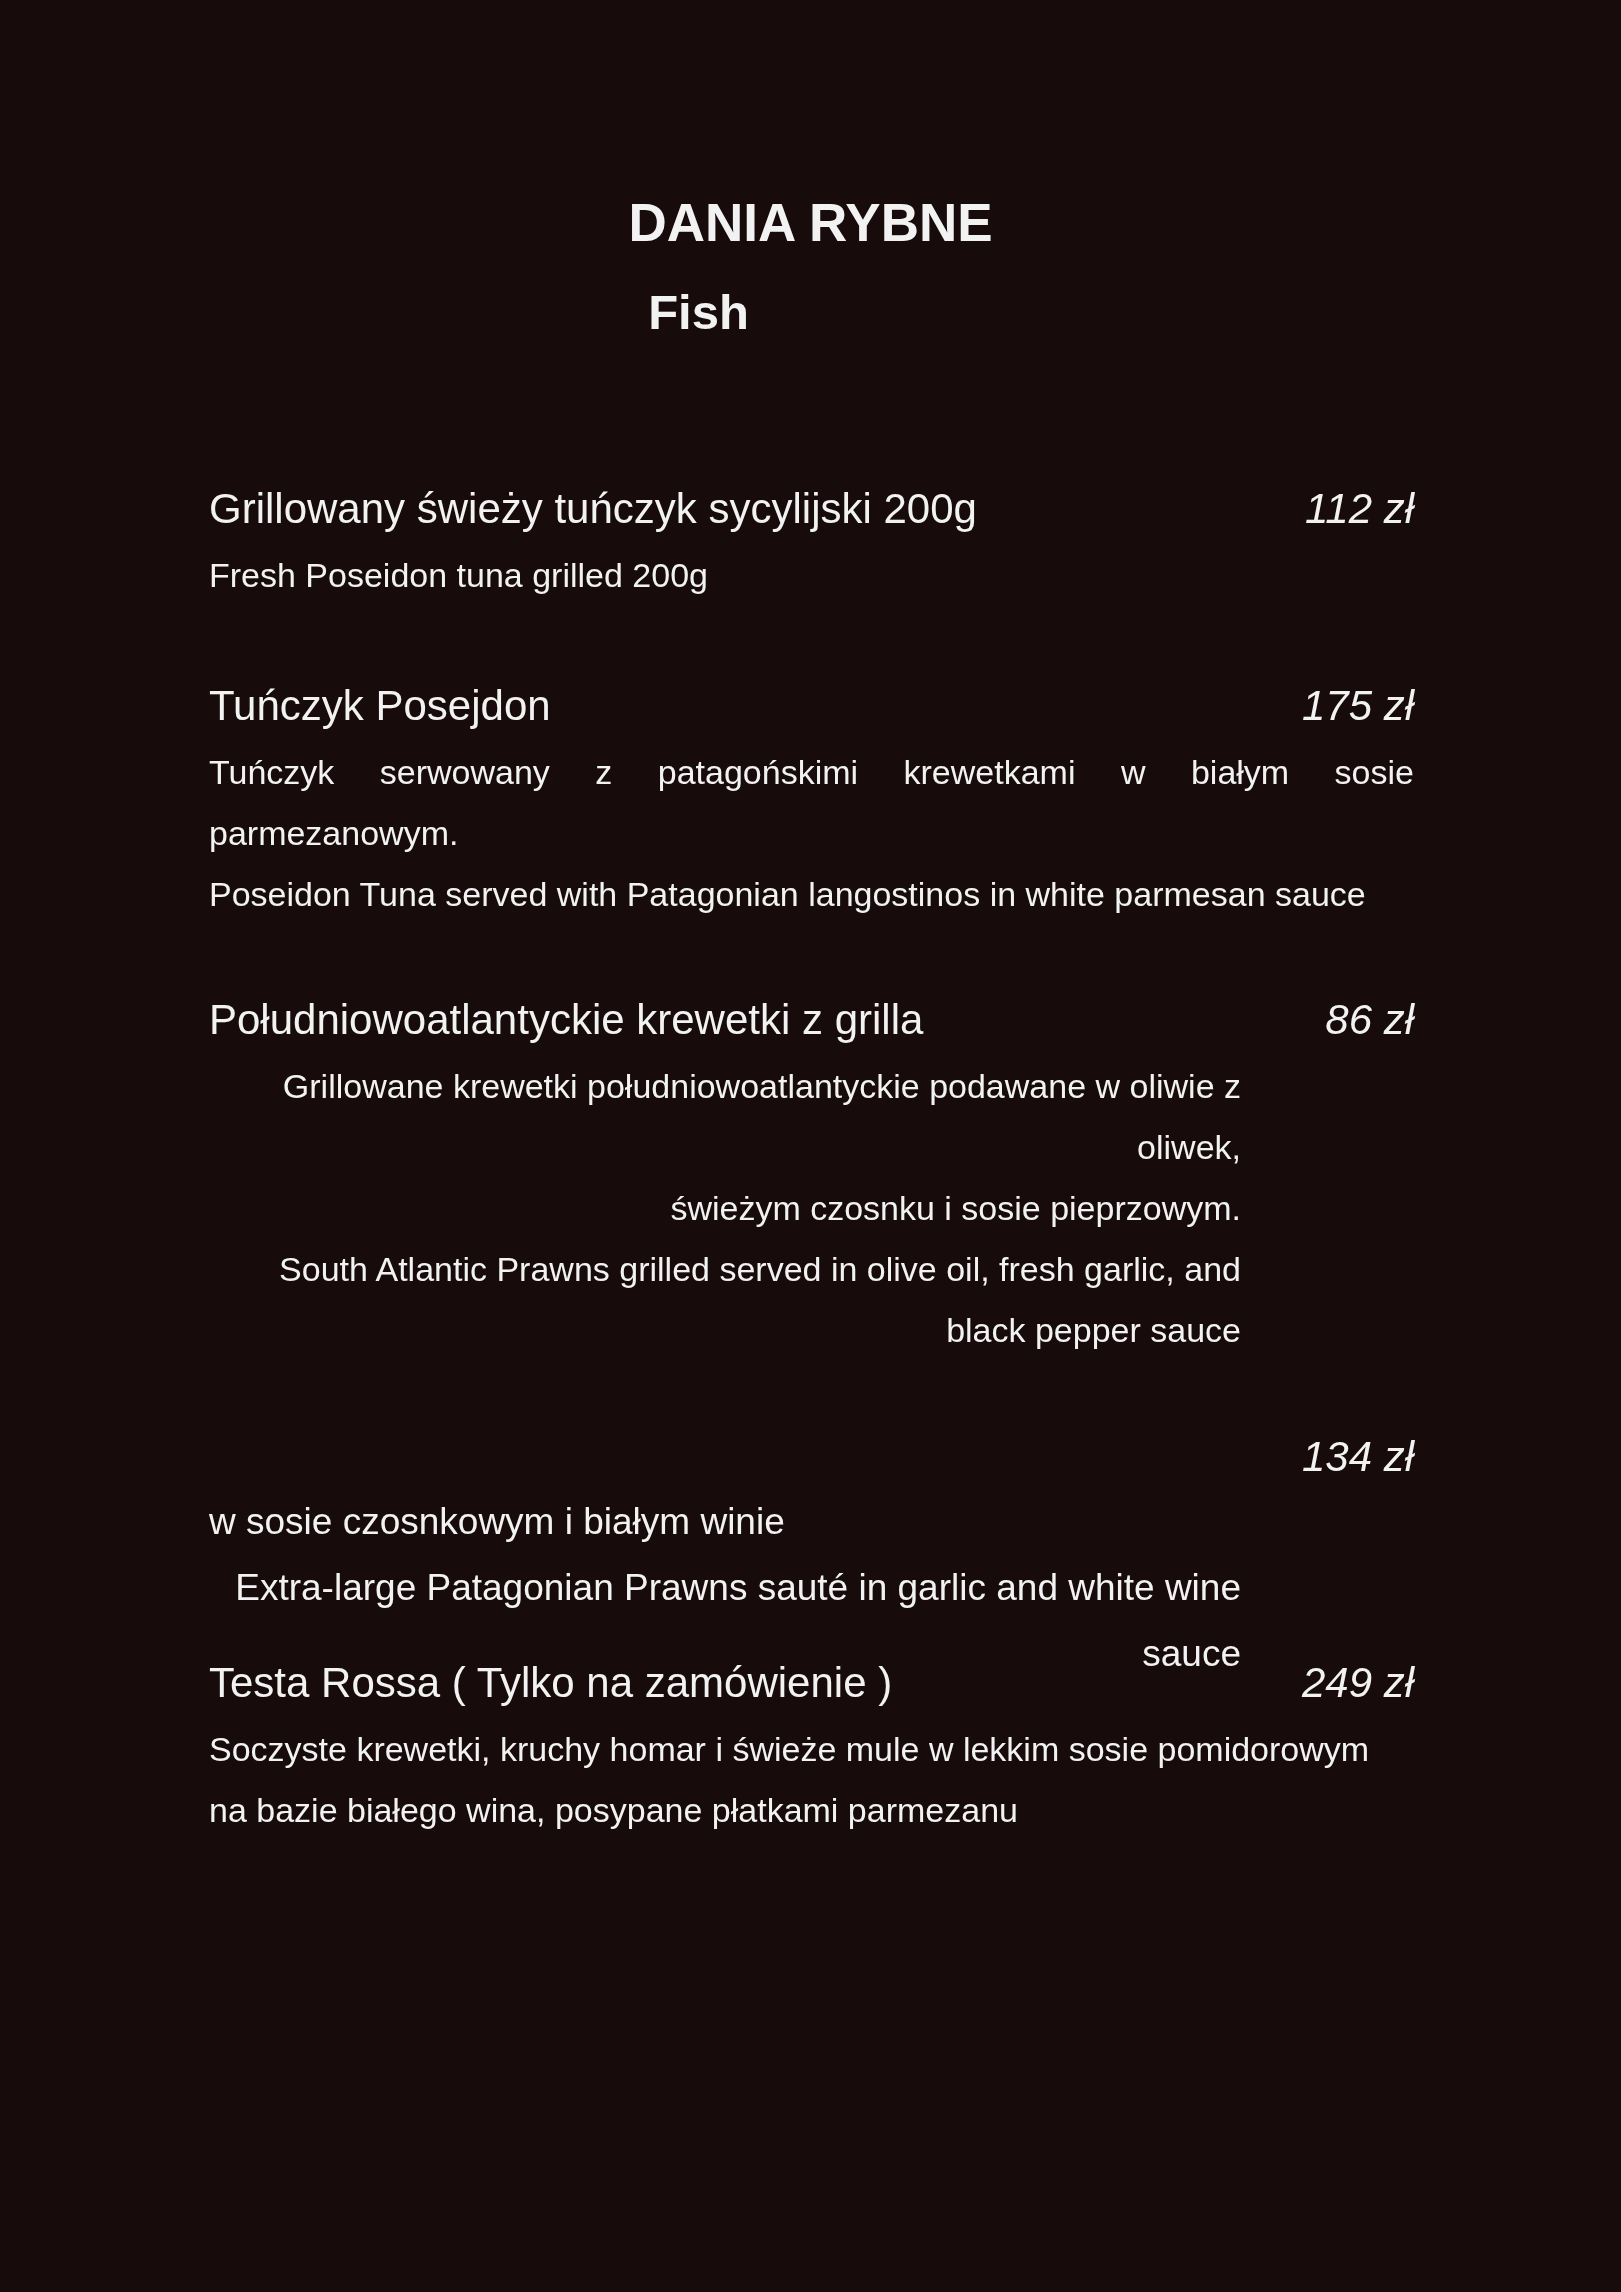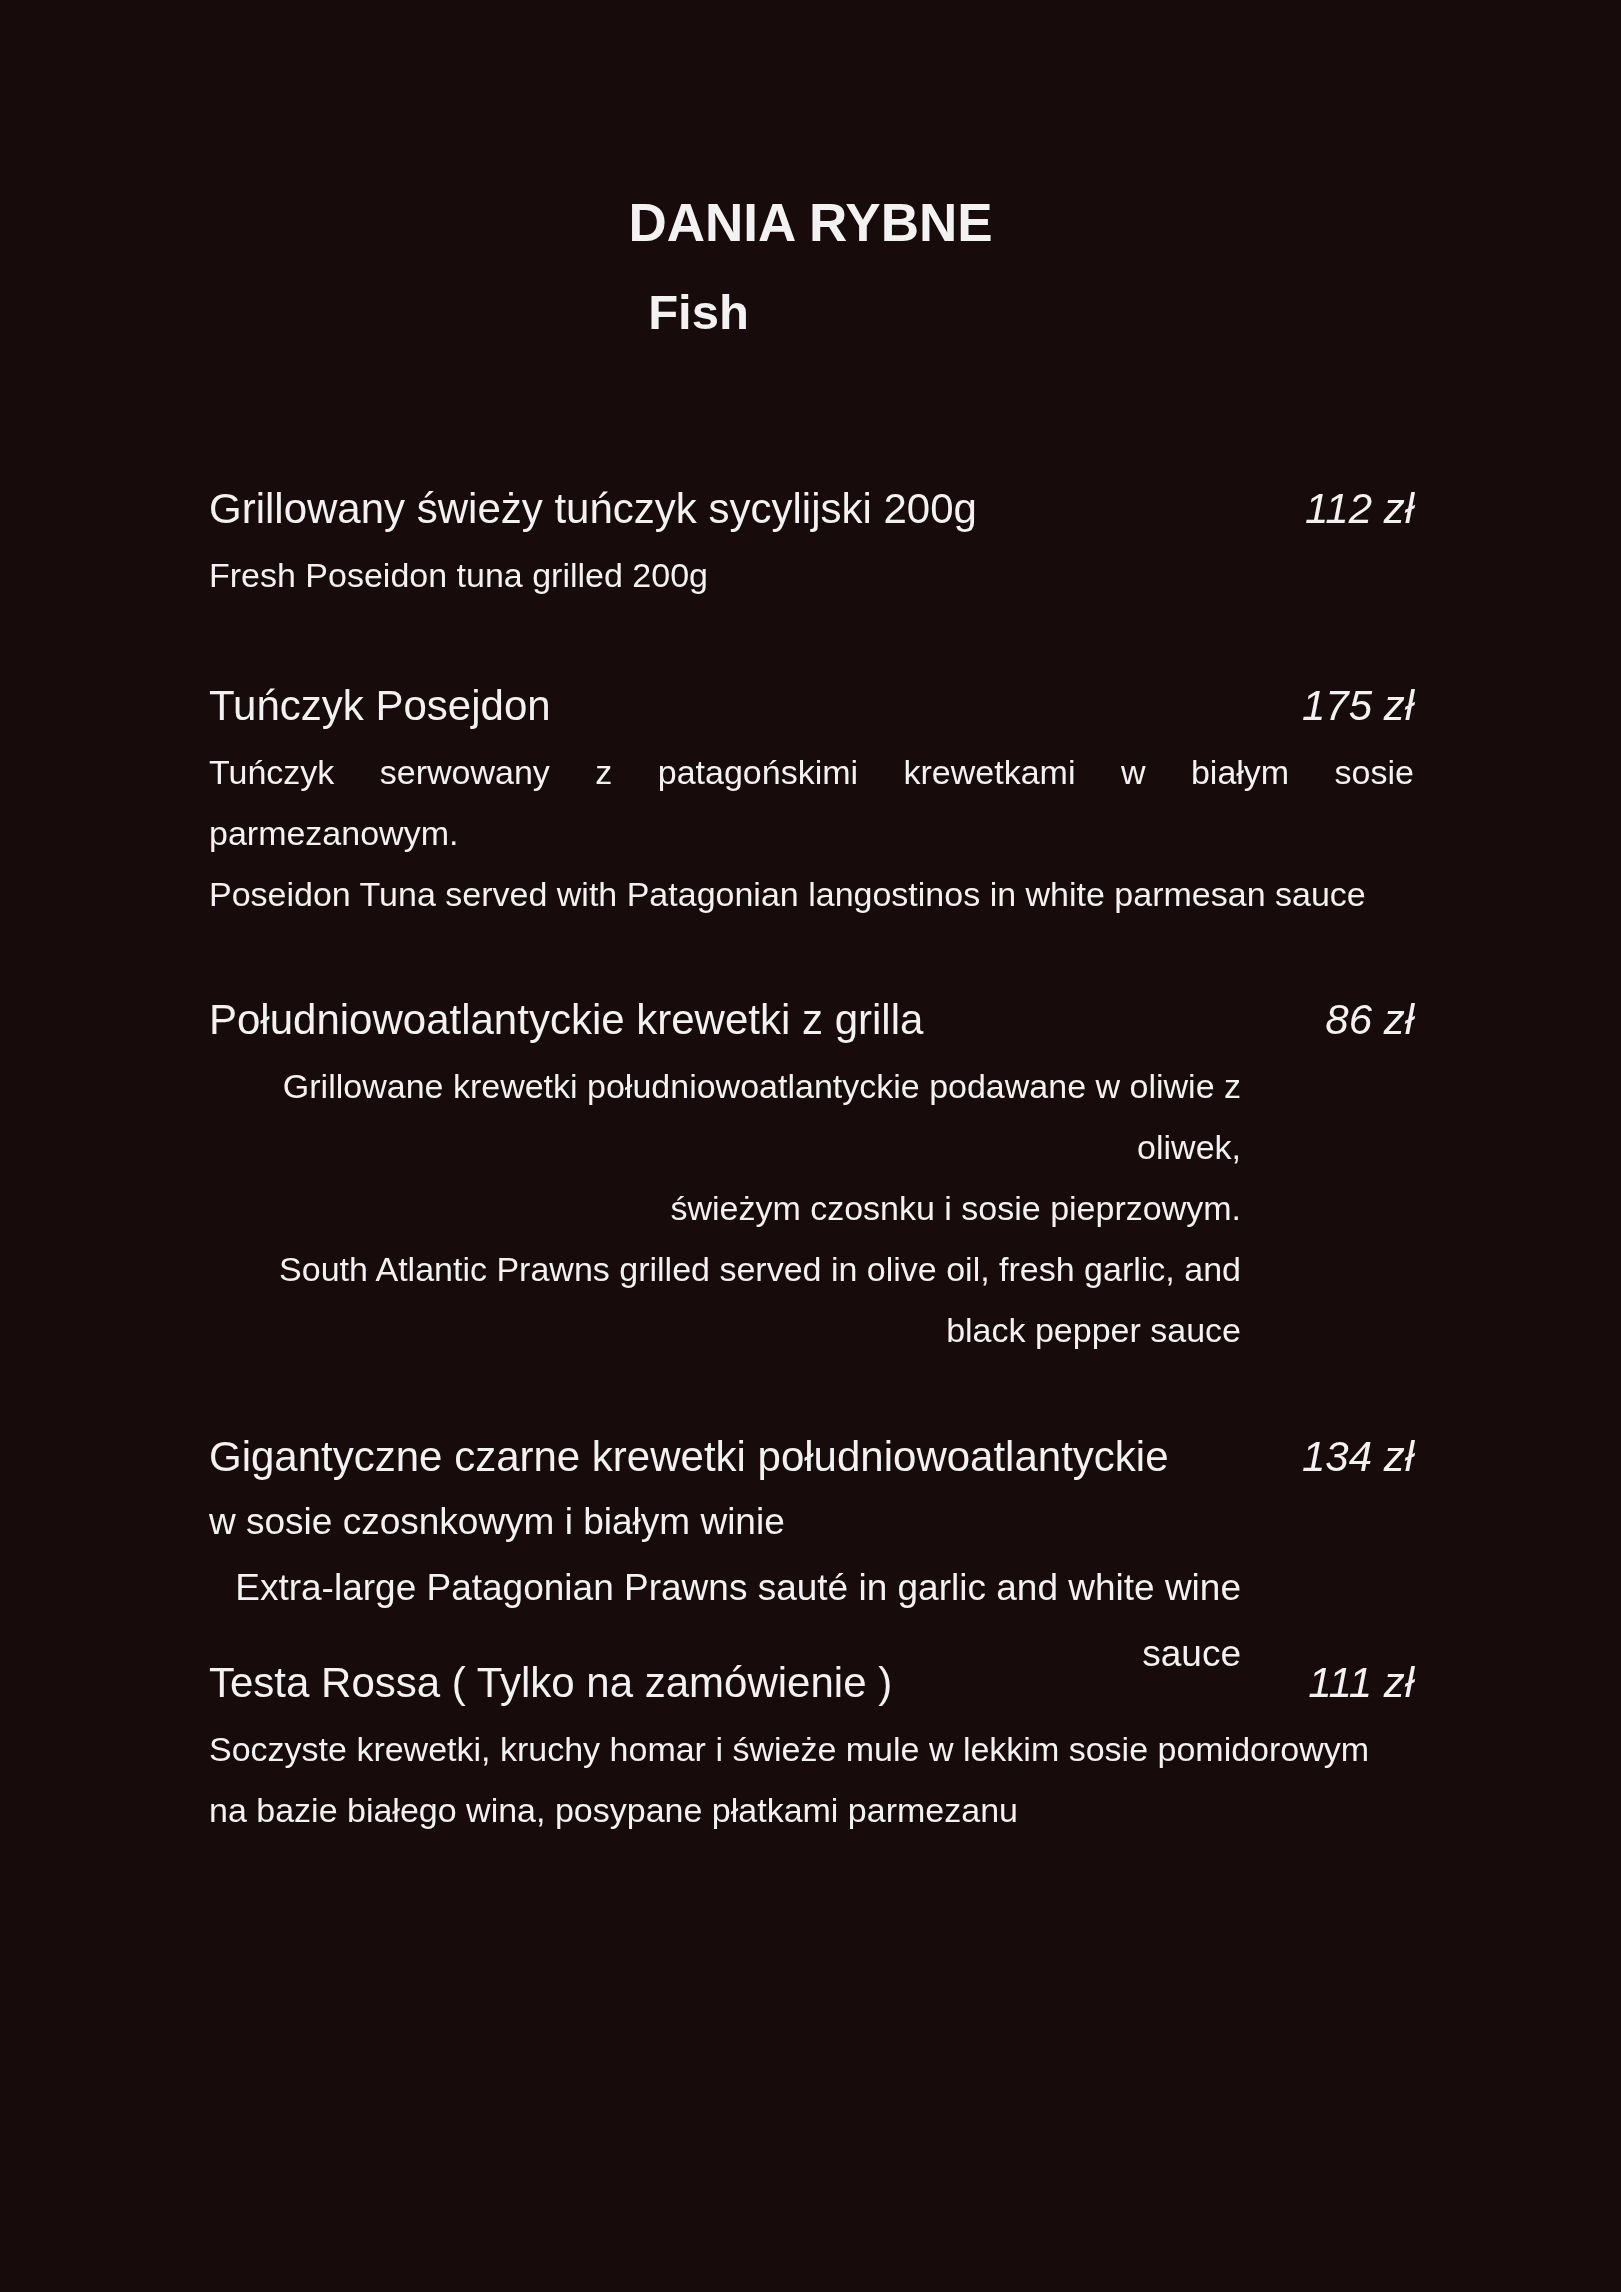--- a/index.html
+++ b/index.html
@@ -60,27 +60,26 @@
     <span class="item-name">Południowoatlantyckie krewetki z grilla</span>
     <span class="item-price">86 zł</span>
   </div>
   <p class="desc just narrow" style="margin-top:11.8px;">Grillowane krewetki południowoatlantyckie podawane w oliwie z oliwek,</p>
   <p class="desc narrow">świeżym czosnku i sosie pieprzowym.</p>
   <p class="desc just narrow">South Atlantic Prawns grilled served in olive oil, fresh garlic, and black pepper sauce</p>
 </div>
 
 <div class="item" style="top:1432px;">
   <div class="item-head">
-    <span class="item-name">Gigantyczne czarne krewetki południowoatlantyckie</span>
     <span class="item-price">134 zł</span>
   </div>
   <p class="desc big" style="margin-top:7.8px;">w sosie czosnkowym i białym winie</p>
   <p class="desc big just narrow">Extra-large Patagonian Prawns sauté in garlic and white wine sauce</p>
 </div>
 
 <div class="item" style="top:1658px;">
   <div class="item-head">
     <span class="item-name">Testa Rossa ( Tylko na zamówienie )</span>
-    <span class="item-price">111 zł</span>
+    <span class="item-price">249 zł</span>
   </div>
   <p class="desc" style="margin-top:11.8px;">Soczyste krewetki, kruchy homar i świeże mule w lekkim sosie pomidorowym na bazie białego wina, posypane płatkami parmezanu</p>
 </div>
 
 
 </body></html>

